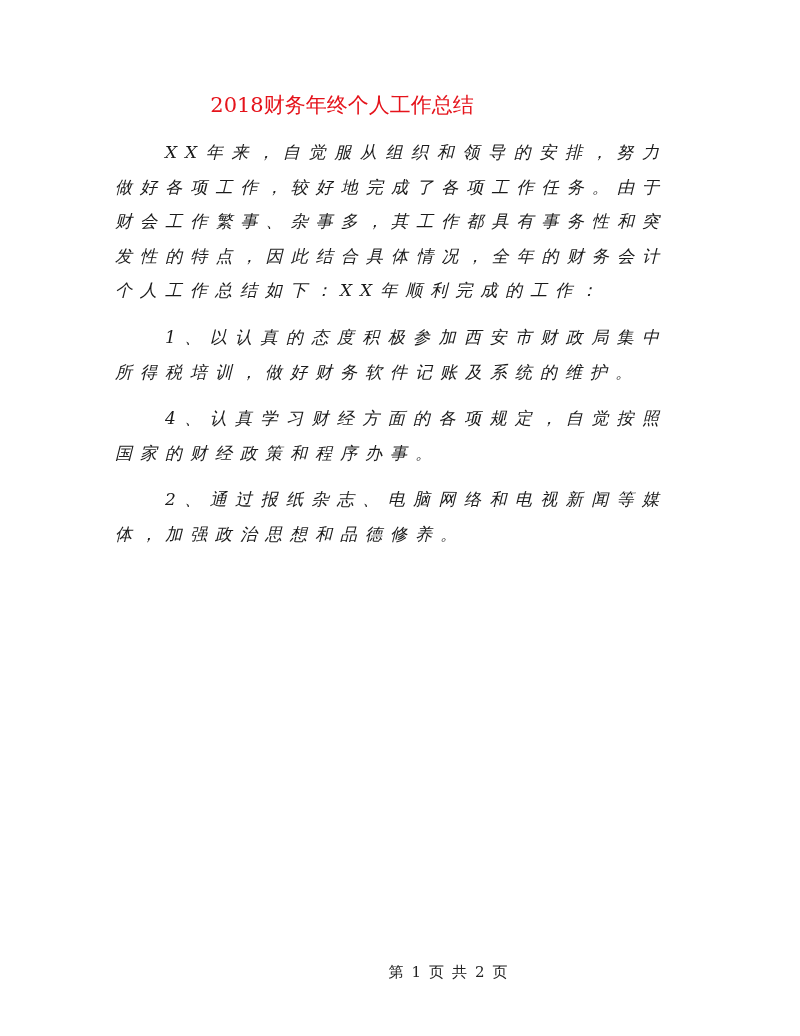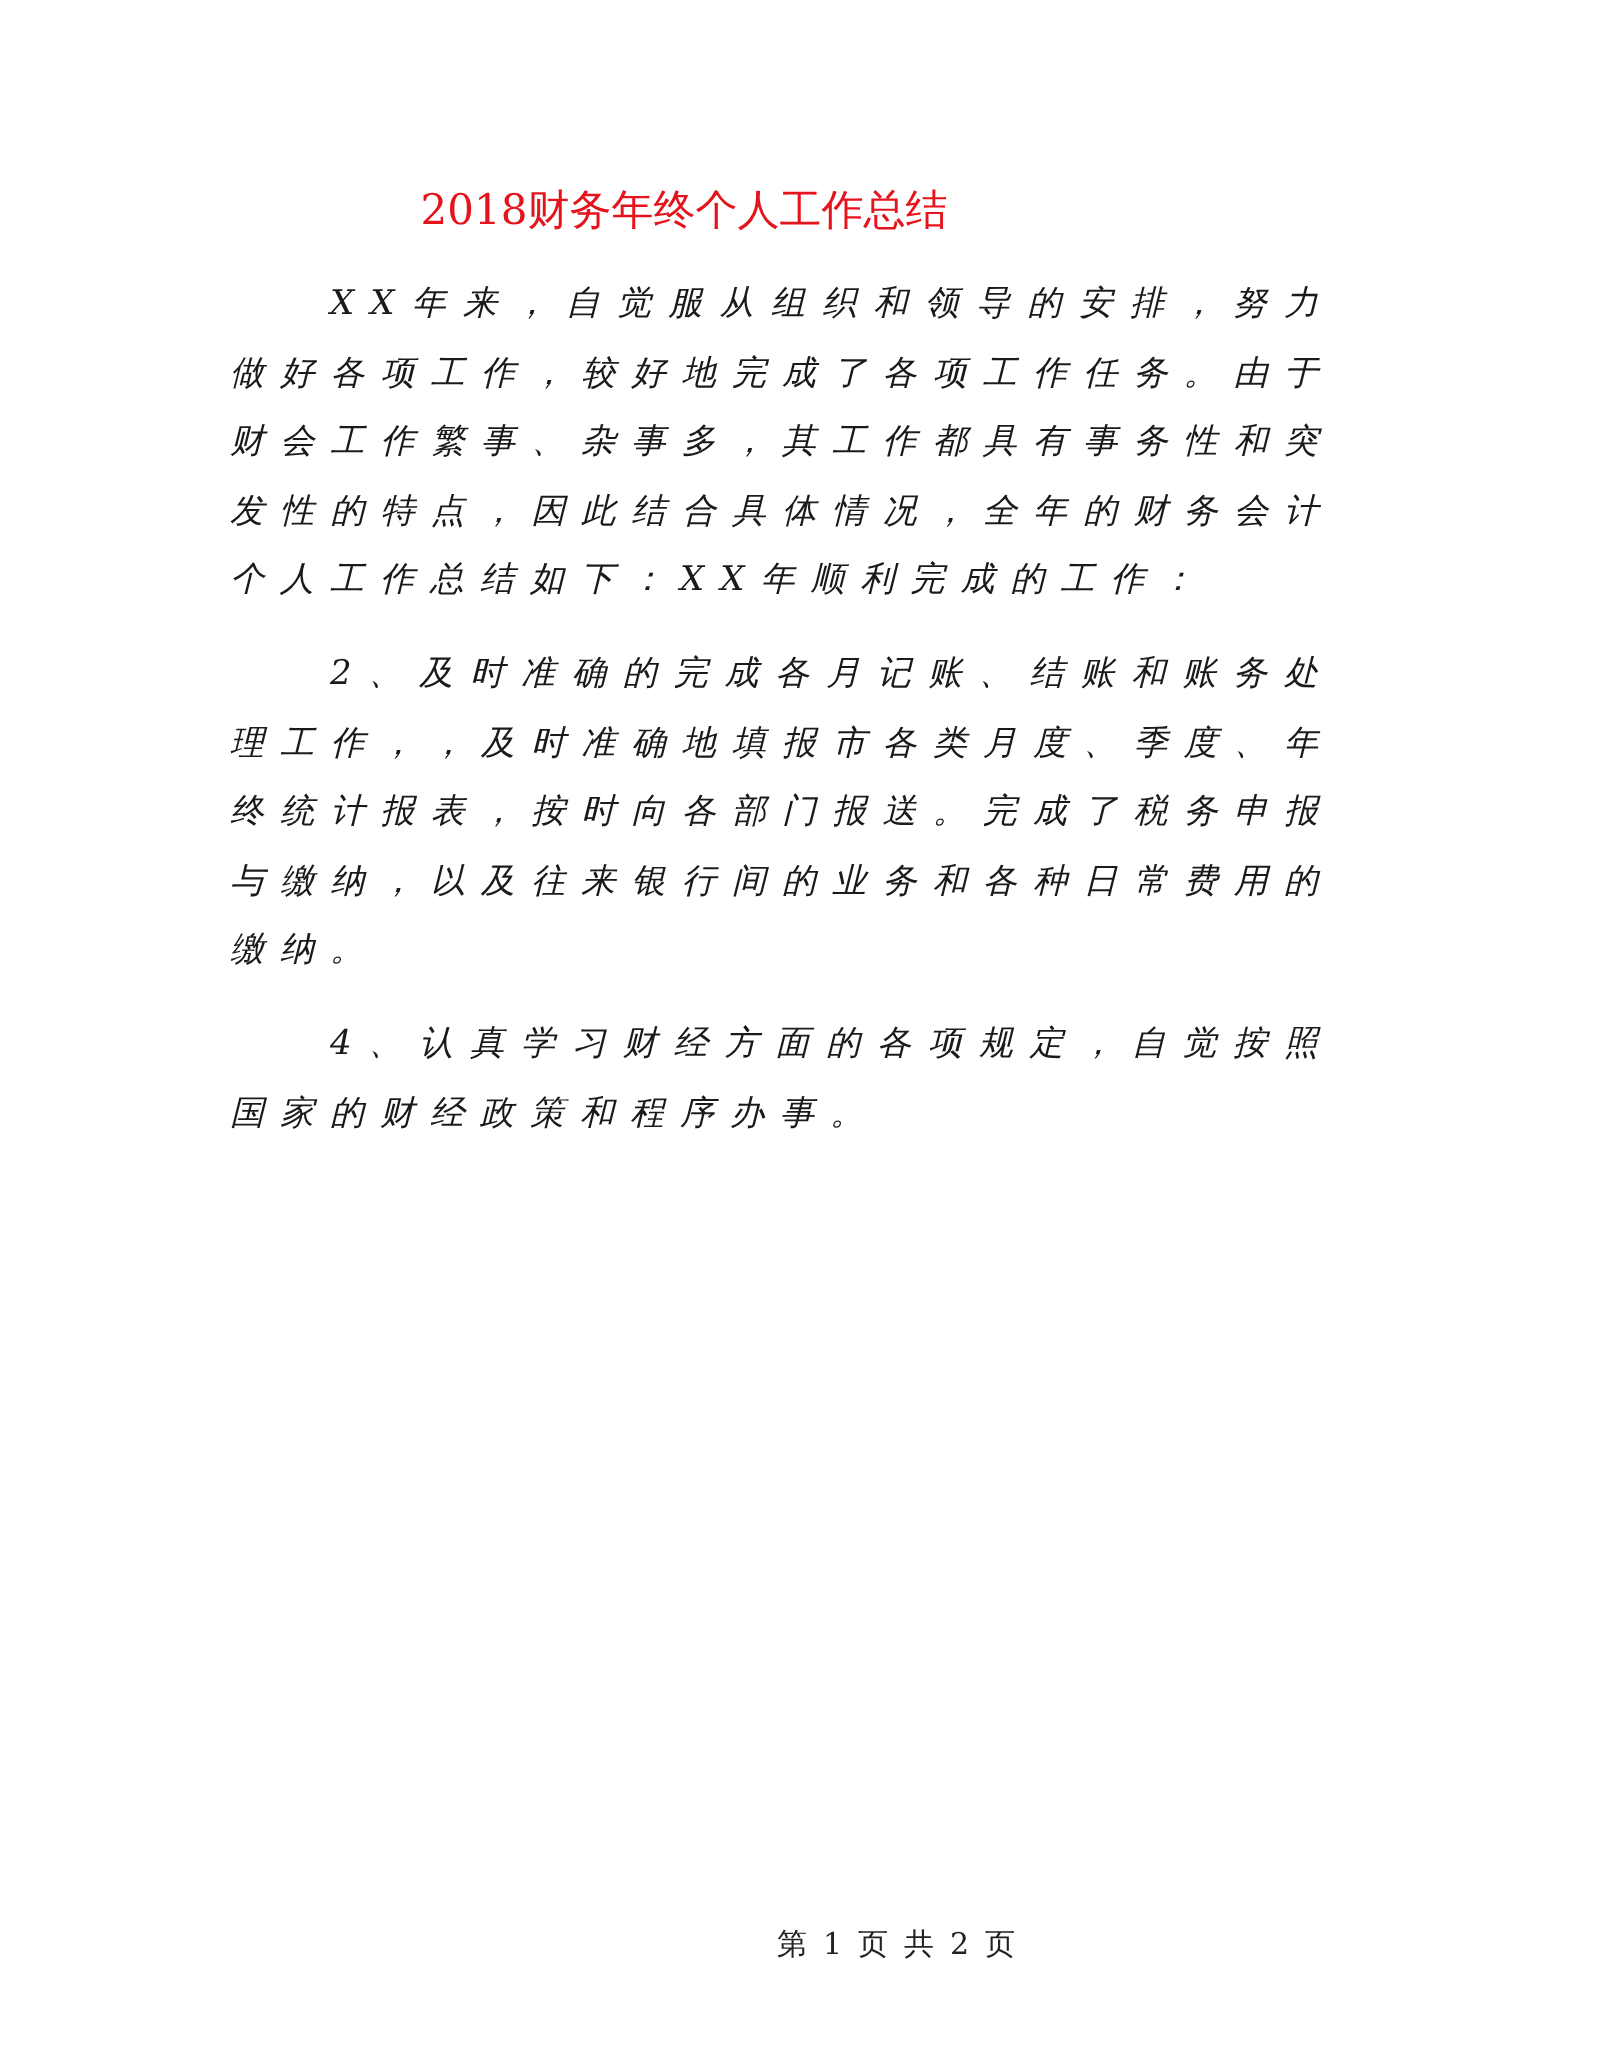--- a/index.html
+++ b/index.html
@@ -65,20 +65,21 @@
     .footer span { margin: 0 4px; }
   </style>
 </head>
 <body>
 
 <div class="page">
   <div class="title">2018财务年终个人工作总结</div>
 
   <div class="body">
     <p class="para">XX年来，自觉服从组织和领导的安排，努力做好各项工作，较好地完成了各项工作任务。由于财会工作繁事、杂事多，其工作都具有事务性和突发性的特点，因此结合具体情况，全年的财务会计个人工作总结如下：XX年顺利完成的工作：</p>
-    <p class="para">2、及时准确的完成各月记账、结账和账务处理工作，，及时准确地填报市各类月度、季度、年终统计报表，按时向各部门报送。完成了税务申报与缴纳，以及往来银行间的业务和各种日常费用的缴纳。</p>
+    <p class="para">1、以认真的态度积极参加西安市财政局集中所得税培训，做好财务软件记账及系统的维护。</p>
     <p class="para">4、认真学习财经方面的各项规定，自觉按照国家的财经政策和程序办事。</p>
+    <p class="para">2、通过报纸杂志、电脑网络和电视新闻等媒体，加强政治思想和品德修养。</p>
   </div>
 
   <div class="footer">
     <span>第</span><span>1</span><span>页</span><span>共</span><span>2</span><span>页</span>
   </div>
 </div>
 
 </body></html>

